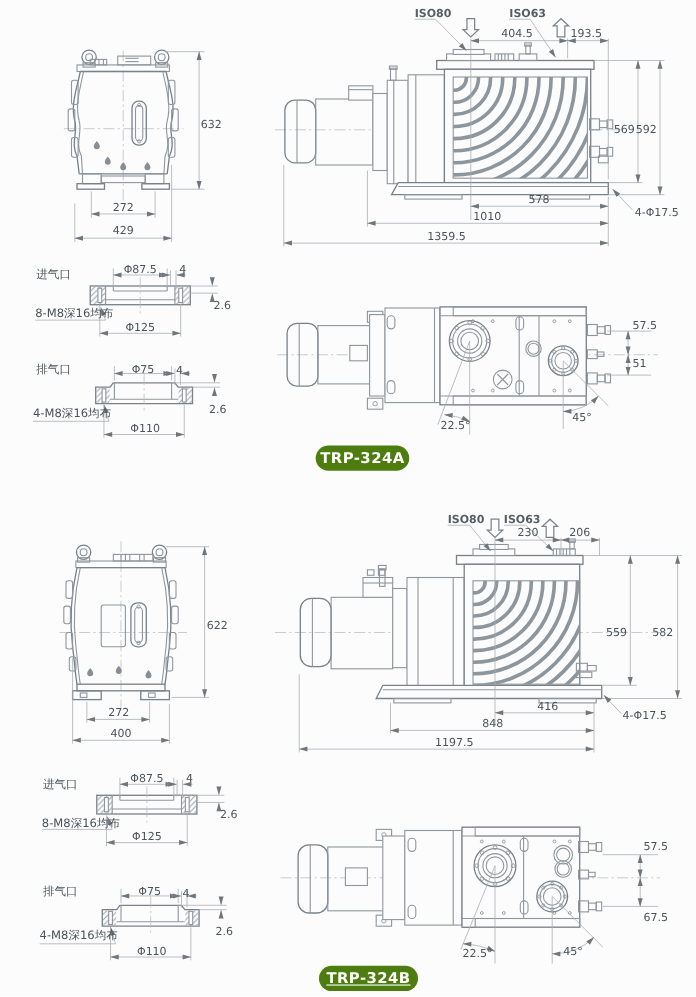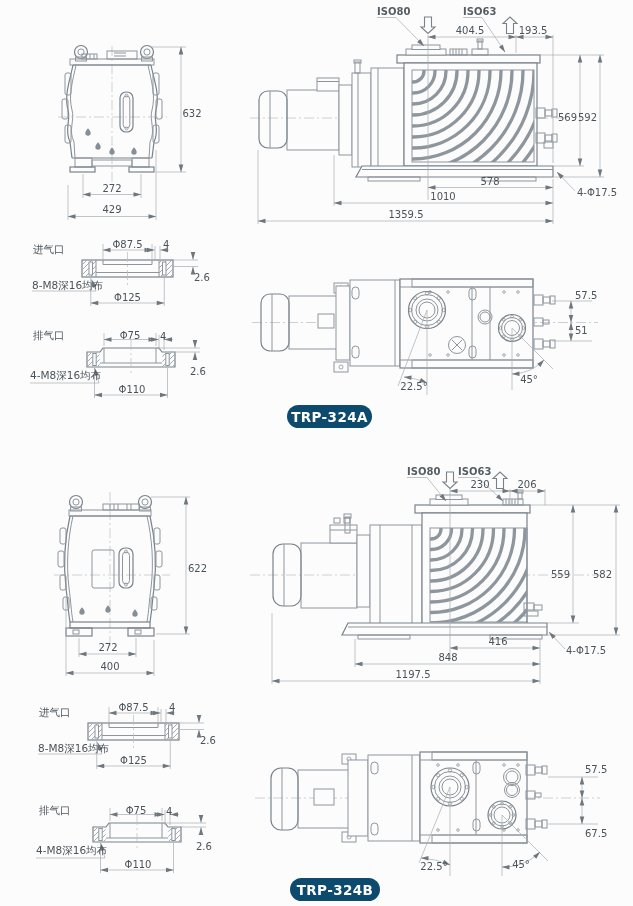--- a/index.html
+++ b/index.html
@@ -13,21 +13,21 @@
   .dkf{stroke:#79828a;stroke-width:1.2;fill:#fcfcfc;}
   .dim{stroke:#a6acb2;stroke-width:0.7;fill:none;}
   .cl{stroke:#b7bdc2;stroke-width:0.7;fill:none;stroke-dasharray:10 3 2 3;}
   .fin{stroke:#8e969d;stroke-width:3.3;fill:none;}
   .scr{stroke:#8e969d;stroke-width:0.8;fill:none;}
   .drop{fill:#878f96;stroke:none;}
   
   text{fill:#4b535a;font-family:"DejaVu Sans",sans-serif;font-size:10px;}
   text.cjk{font-size:10.5px;}
   text.iso{font-size:10px;font-weight:bold;fill:#555d64;}
-  .pill{position:absolute;background:#0c4a6e;color:#fff;border-radius:12px;
+  .pill{position:absolute;background:#4d7c0f;color:#fff;border-radius:12px;
         display:flex;align-items:center;justify-content:center;
         font:bold 13.5px "DejaVu Sans",sans-serif;letter-spacing:.4px;}
 </style>
 </head>
 <body>
 
 <div class="canvas">
 
 <svg width="633" height="448" viewBox="0 0 633 448" style="top:0">
 <defs>
@@ -615,15 +615,15 @@
   <text x="39" y="366" class="cjk">排气口</text>
   <text x="136" y="366" text-anchor="middle">Φ75</text>
   <text x="166" y="367">4</text>
   <text x="196" y="402">2.6</text>
   <text x="36" y="406" class="cjk">4-M8深16均布</text>
   <text x="138" y="420" text-anchor="middle">Φ110</text>
 </g>
 </svg>
 
 <div class="pill" style="left:287px;top:405px;width:85px;height:23px;">TRP-324A</div>
-<div class="pill" style="left:290px;top:878px;width:90px;height:23px;">TRP-324B</div>
+<div class="pill" style="left:290px;top:878px;width:90px;height:23px;text-decoration:underline;">TRP-324B</div>
 
 </div>
 
 </body></html>

